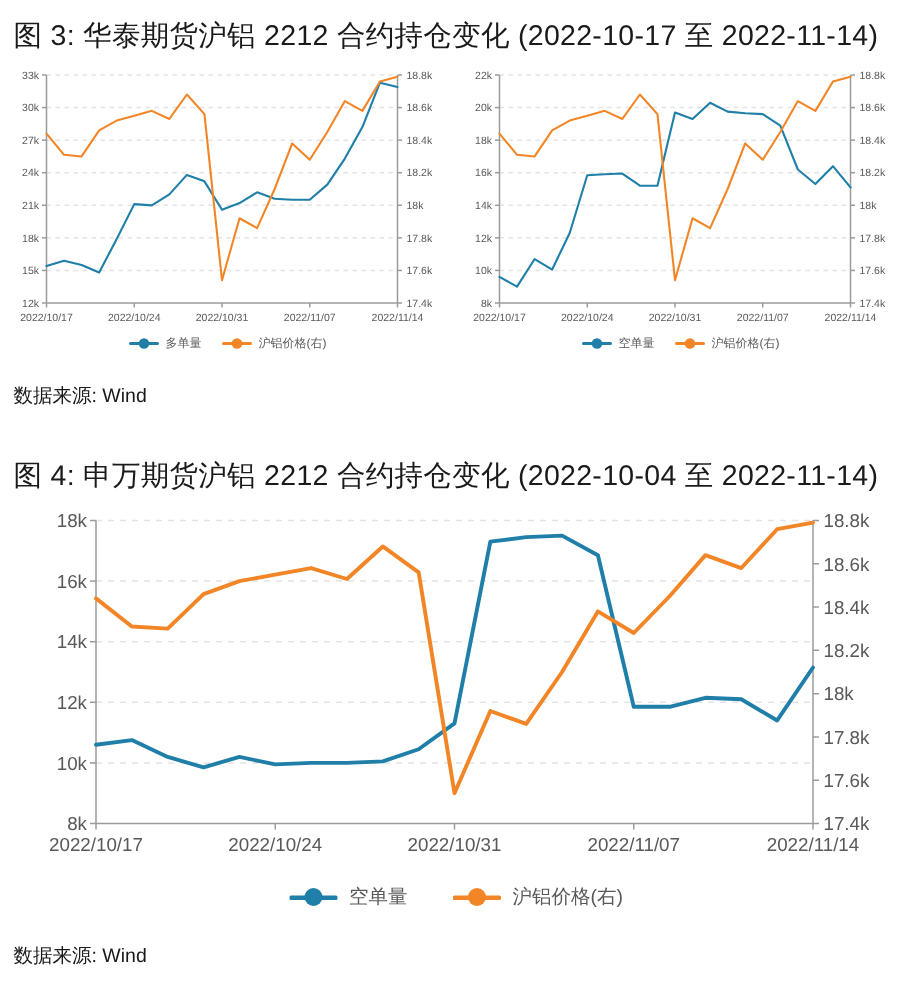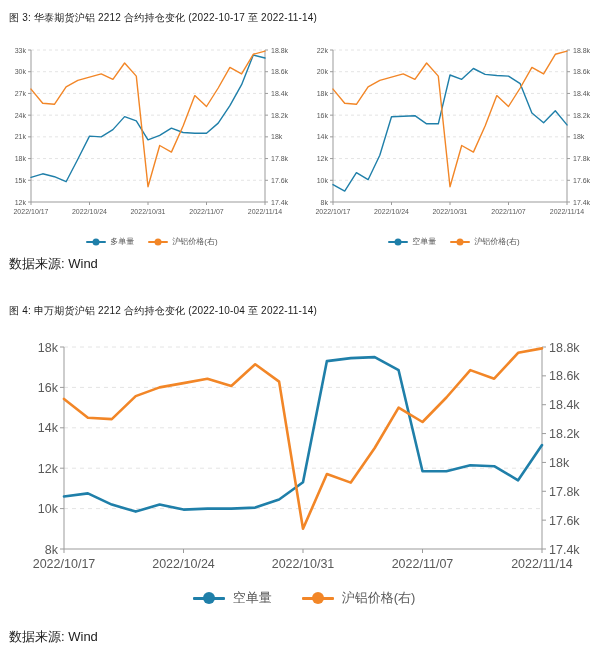--- a/index.html
+++ b/index.html
@@ -3,37 +3,37 @@
 <meta charset="utf-8">
 <style>
   * { margin:0; padding:0; box-sizing:border-box; }
   html,body { background:#ffffff; }
   body {
     width:607px; height:654px; position:relative; overflow:hidden;
     font-family:"Liberation Sans","DejaVu Sans",sans-serif;
     color:#1a1a1a;
   }
   .fig-title {
-    position:absolute; left:9px; font-size:10px; letter-spacing:.2px;
+    position:absolute; left:9px; font-size:19px; letter-spacing:.2px;
     color:#1a1a1a; white-space:nowrap;text-align:center;
   }
   #fig3-title { top:11px; }
   #fig4-title { top:304px; }
   .source-note {
     position:absolute; left:9px; font-size:13px; color:#1a1a1a;text-align:center;
   }
   #fig3-source { top:255px; }
   #fig4-source { top:628px; }
   .fig3-row {
     position:absolute; top:40px; left:4px; width:600px;
     display:flex; gap:6px;
   }
   .chart-block { display:flex; flex-direction:column; align-items:center; }
   .legend { display:flex; justify-content:center; align-items:center; }
-  .legend.small { gap:14px; margin-top:18px; font-size:8px; color:#595959; }
+  .legend.small { gap:14px; margin-top:5px; font-size:8px; color:#595959; }
   .legend.large { gap:30px; margin-top:14px; font-size:13px; color:#595959; }
   .lg-item { display:inline-flex; align-items:center; }
   .lg-marker { position:relative; display:inline-block; border-radius:1px; }
   .legend.small .lg-marker { width:20px; height:2px; margin-right:4px; }
   .legend.large .lg-marker { width:32px; height:3px; margin-right:8px; }
   .lg-dot {
     position:absolute; top:50%; left:50%; transform:translate(-50%,-50%);
     border-radius:50%; display:inline-block;
   }
   .legend.small .lg-dot { width:7px; height:7px; }

